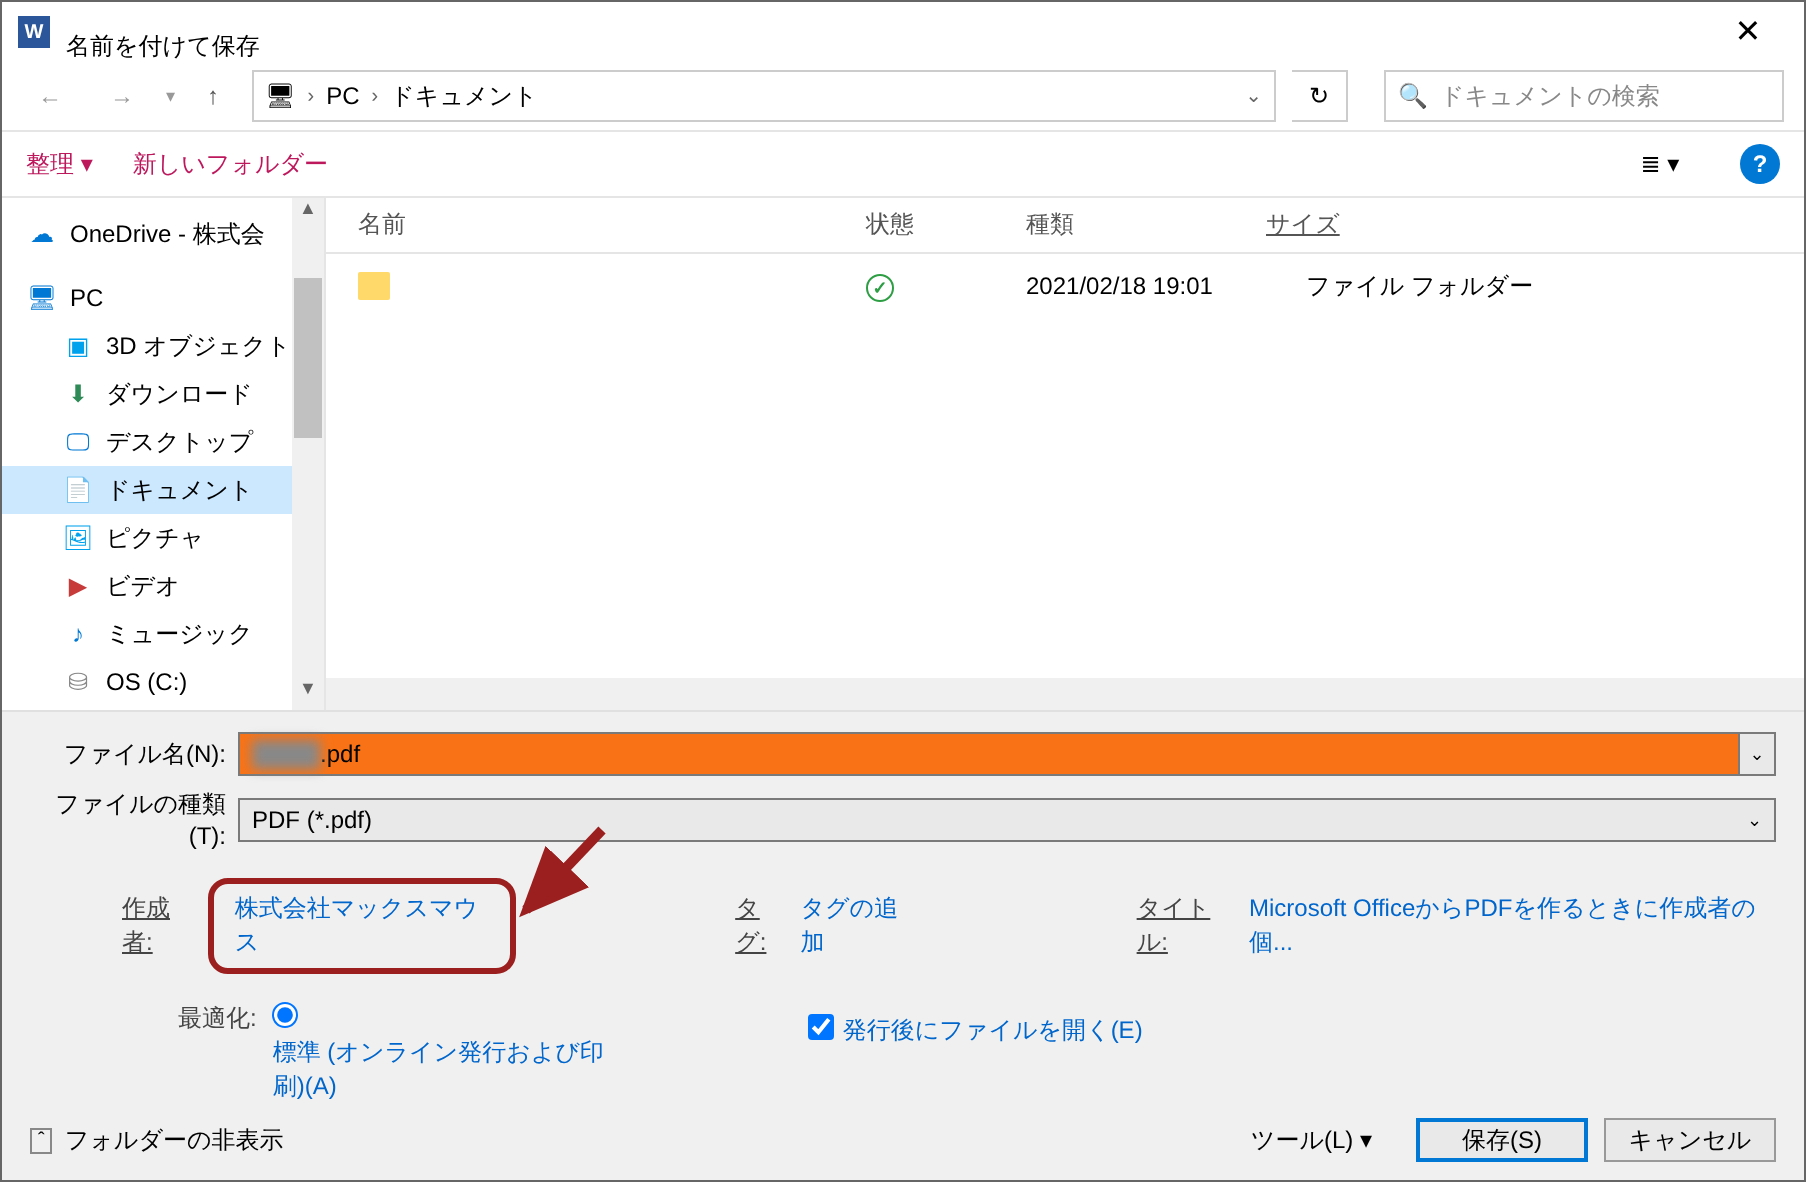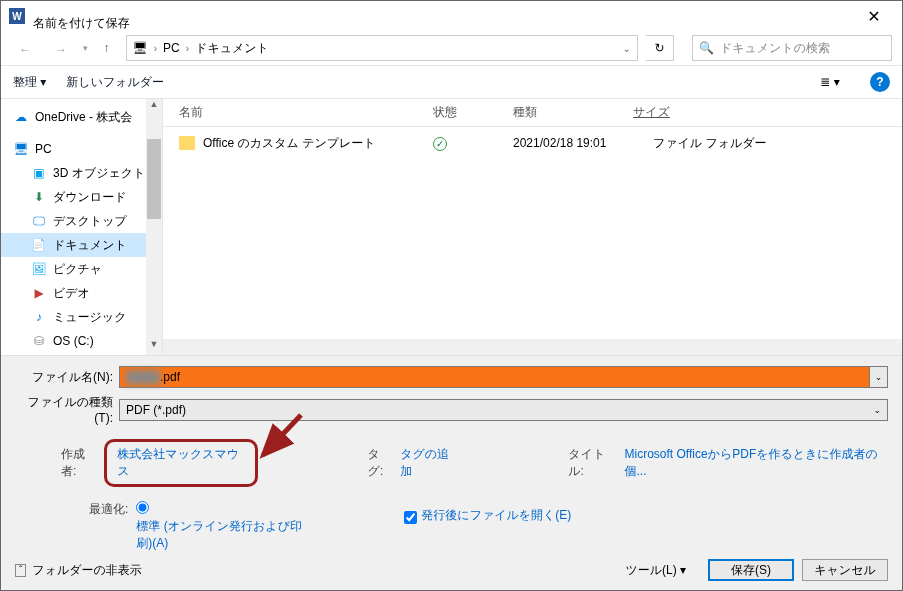--- a/index.html
+++ b/index.html
@@ -14,21 +14,21 @@
 .nav-arrow { width: 28px; height: 28px; display:flex; align-items:center; justify-content:center; color: #999; }
 .nav-up { width: 22px; height: 22px; display:flex; align-items:center; justify-content:center; color:#555; }
 .breadcrumb { flex: 1; height: 26px; border: 1px solid #ccc; display: flex; align-items: center; padding: 0 6px; gap: 6px; }
 .breadcrumb .chev { color:#666; font-size:10px; }
 .refresh-btn { width: 28px; height: 26px; border:1px solid #ccc; border-left:none; display:flex; align-items:center; justify-content:center; }
 .search-box { width: 200px; height: 26px; border: 1px solid #ccc; display: flex; align-items: center; padding: 0 6px; color:#888; margin-left:10px; }
 .search-box .mag { margin-right:6px; color:#666; }
 
 .toolbar { height: 34px; border-top:1px solid #e5e5e5; border-bottom:1px solid #e5e5e5; display:flex; align-items:center; padding:0 12px; gap:20px; background:#fff; }
 .toolbar .left { display:flex; gap:20px; }
-.toolbar .dd { color:#0f172a; cursor:pointer; }
+.toolbar .dd { color:#be185d; cursor:pointer; }
 .toolbar .spacer { flex:1; }
 .view-btn { width:40px; height:22px; border:1px solid transparent; display:flex; align-items:center; justify-content:center; gap:2px; }
 .help-btn { width:20px; height:20px; border-radius:50%; background:#0078d4; color:#fff; display:flex; align-items:center; justify-content:center; font-weight:bold; }
 
 .main { display:flex; height: 256px; }
 .tree { width: 162px; border-right:1px solid #e5e5e5; padding:6px 0; overflow:hidden; position:relative; }
 .tree-item { height:24px; display:flex; align-items:center; padding-left:12px; gap:6px; cursor:pointer; white-space:nowrap; }
 .tree-item.sub { padding-left:30px; }
 .tree-item.selected { background:#cce8ff; }
 .tree-icon { width:16px; height:16px; display:inline-flex; align-items:center; justify-content:center; font-size:12px; }
@@ -61,35 +61,35 @@
 .lower { padding: 10px 14px 0 14px; background:#f0f0f0; border-top:1px solid #e0e0e0; position:relative; }
 .form-row { display:flex; align-items:center; margin-bottom:6px; }
 .form-label { width:104px; text-align:right; padding-right:6px; }
 .fn-input { flex:1; height:22px; border:1px solid #7a7a7a; background:#f97316; display:flex; align-items:center; padding:0 6px; }
 .fn-input .blur { filter: blur(3px); color:#888; }
 .fn-dd { width:18px; height:22px; border:1px solid #7a7a7a; border-left:none; background:#e9e9e9; display:flex; align-items:center; justify-content:center; font-size:9px; }
 .type-select { flex:1; height:22px; border:1px solid #7a7a7a; background:#e9e9e9; display:flex; align-items:center; padding:0 6px; justify-content:space-between; }
 
 .meta-row { display:flex; padding:8px 0 8px 46px; gap:20px; }
 .meta-item { display:flex; align-items:center; gap:6px; }
-.meta-label { color:#444; }
+.meta-label { color:#444;text-decoration:underline; }
 .meta-link { color:#0066cc; cursor:pointer; }
 .highlight-box { border:3px solid #9c1f1f; border-radius:10px; padding:4px 10px; }
 
 .arrow-annotation { position:absolute; top:-18px; left:238px; pointer-events:none; }
 
 .opt-row { display:flex; padding-left:74px; align-items:flex-start; gap:8px; margin-top:4px; }
 .opt-label { color:#444; padding-top:2px; }
 .radios { width:170px; }
 .radio-item { display:flex; gap:4px; margin-bottom:10px; align-items:flex-start;flex-direction:column; }
 .radio-item input { margin-top:2px; }
 .radio-item .lbl { color:#0066cc; }
 .opt-center { margin-left:90px; }
 .opt-btn { height:22px; padding:0 18px; border:1px solid #999; background:#e9e9e9; cursor:pointer; }
-.chk-row { display:flex; align-items:flex-end; gap:4px; margin-top:8px; }
+.chk-row { display:flex; align-items:flex-start; gap:4px; margin-top:8px; }
 .chk-row .lbl { color:#0066cc; }
 
 .footer { position:absolute; bottom:0; left:0; right:0; height:40px; background:#f0f0f0; display:flex; align-items:center; padding:0 14px; }
 .hide-folders { display:flex; align-items:center; gap:6px; cursor:pointer; }
 .footer .spacer { flex:1; }
 .tools { margin-right:14px; cursor:pointer; }
 .btn { height:22px; width:86px; border:1px solid #999; background:#e9e9e9; cursor:pointer; margin-left:8px; display:inline-flex; align-items:center; justify-content:center; }
 .btn.primary { border:1px solid #0078d4; box-shadow:0 0 0 1px #0078d4 inset; }
 </style>
 </head>
@@ -186,21 +186,20 @@
   <div class="list">
     <div class="list-head">
       <span class="col-name">名前</span>
       <span class="col-state">状態</span>
       <span class="col-type">種類</span>
       <span class="col-size">サイズ</span>
     </div>
     <div class="list-row">
       <span class="col-name" style="display:flex;align-items:center;padding-left:0;">
         <span class="folder-ico"></span>
-        <span>Office のカスタム テンプレート</span>
       </span>
       <span class="col-state"><span class="check">✓</span></span>
       <span class="col-date">2021/02/18 19:01</span>
       <span class="col-type">ファイル フォルダー</span>
       <span class="col-size"></span>
     </div>
     <div class="list-scroll-h"></div>
   </div>
 </div>
 

